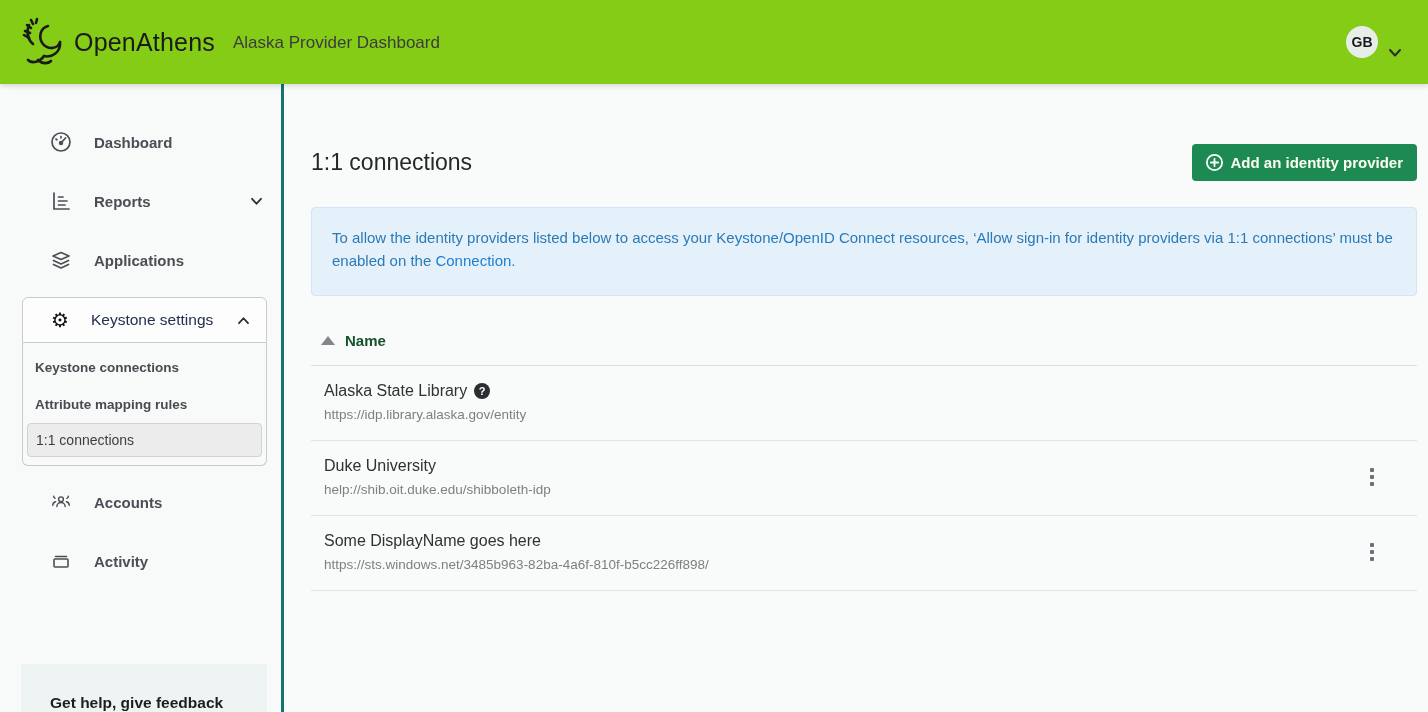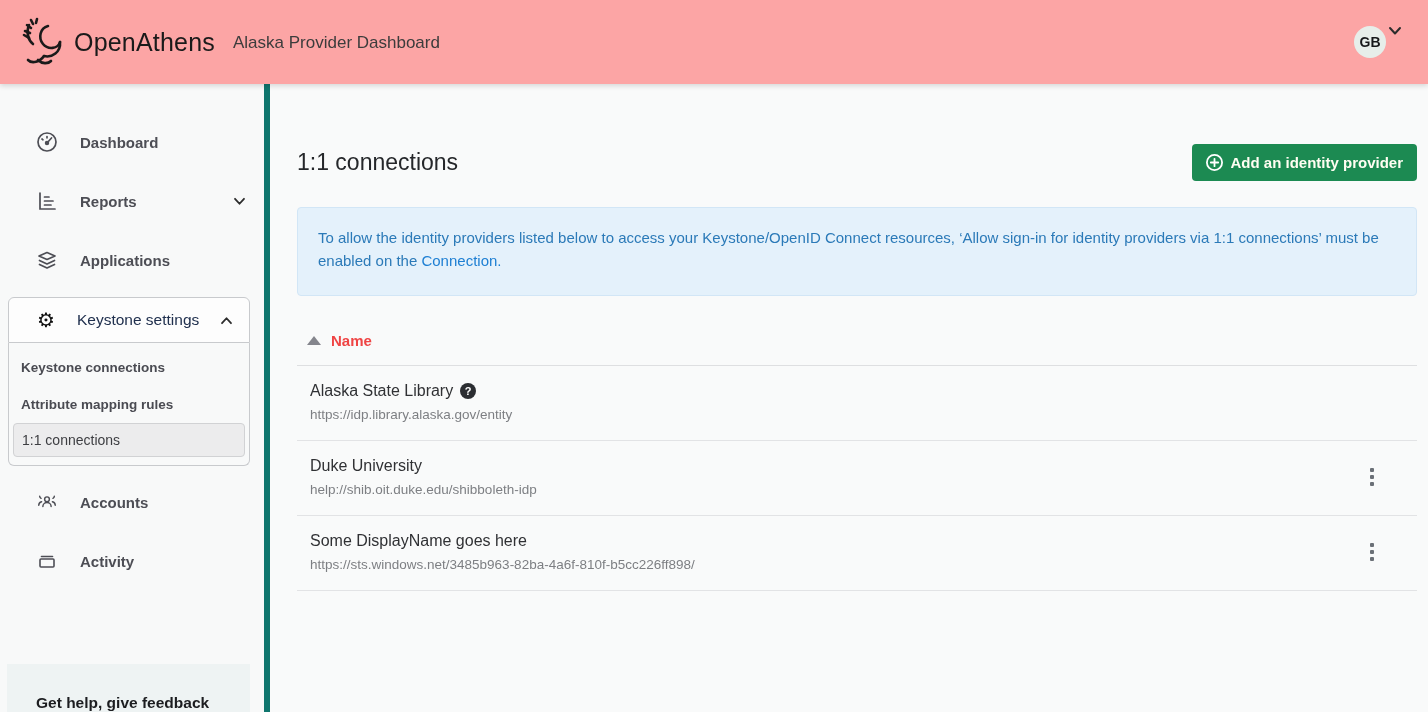--- a/index.html
+++ b/index.html
@@ -6,47 +6,47 @@
   html,body { width:1428px; height:712px; overflow:hidden; }
   body {
     font-family:"Liberation Sans", sans-serif;
     background:#f9fafa;
     color:#333;
   }
 
   
   .header {
     position:relative; z-index:5;
-    height:84px; background:#fca5a5;
+    height:84px; background:#84cc16;
     display:flex; align-items:center;
     padding:0 26px 0 18px;
     box-shadow:0 2px 5px rgba(0,0,0,.14);
   }
   .brand { display:flex; align-items:center; gap:8px; }
   .brand-logo { width:48px; height:52px; }
   .brand-name { font-size:25px; color:#1a1a1a; letter-spacing:.2px; }
   .app-title { font-size:17px; color:#3c3c3c; margin-left:18px; padding-top:2px; }
-  .header-right { margin-left:auto; display:flex; align-items:flex-start; gap:2px; }
+  .header-right { margin-left:auto; display:flex; align-items:flex-end; gap:10px; }
   .avatar {
     width:32px; height:32px; border-radius:50%;
     background:#e7eeea; color:#16181a;
     font-weight:bold; font-size:14px;
     display:flex; align-items:center; justify-content:center;
     cursor:pointer;
   }
   .chev { stroke:#2c2c2c; stroke-width:2; fill:none; stroke-linecap:round; stroke-linejoin:round; }
 
   
   .shell { display:flex; height:628px; }
 
   
   .sidebar {
     width:270px; background:#f8f9f9;
-    border-right:6px solid #0f766e;
-    position:relative; flex-shrink:0;
+    border-right:3px solid #0f766e;
+    position:relative; flex-shrink:0;margin-left:14px;
   }
   .nav { padding-top:36px; }
   .nav-item {
     display:flex; align-items:center;
     height:44px; padding:0 18px 0 36px;
     margin-bottom:15px;
     cursor:pointer;
   }
   .nav-icon { width:22px; height:22px; margin-right:22px; color:#4d4e55; flex-shrink:0;
               display:flex; align-items:center; justify-content:center; }
@@ -120,21 +120,21 @@
     display:flex; align-items:center; gap:10px;
     padding:0 0 16px 10px;
     border-bottom:1px solid #dedfe1;
   }
   .sort-tri {
     width:0; height:0;
     border-left:7px solid transparent; border-right:7px solid transparent;
     border-bottom:9px solid #84858c;
     cursor:pointer;
   }
-  .tbl-head-label { font-size:15px; font-weight:bold; color:#ef4444; }
+  .tbl-head-label { font-size:15px; font-weight:bold; color:#14532d; }
   .row {
     display:flex; align-items:center;
     border-bottom:1px solid #e2e3e5;
     padding:14px 0 15px 13px;
     min-height:75px;
   }
   .row-main { flex:1; }
   .row-name { font-size:16px; color:#303134; display:flex; align-items:center; gap:7px; }
   .row-url { font-size:13.5px; color:#7d7f83; margin-top:7px; }
   .q-icon {

